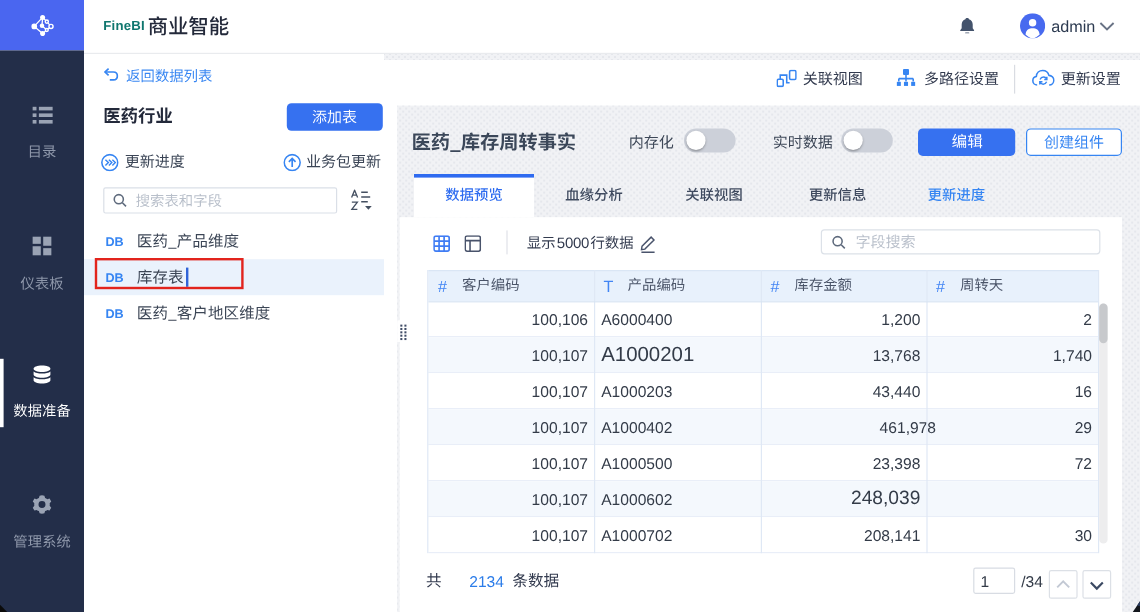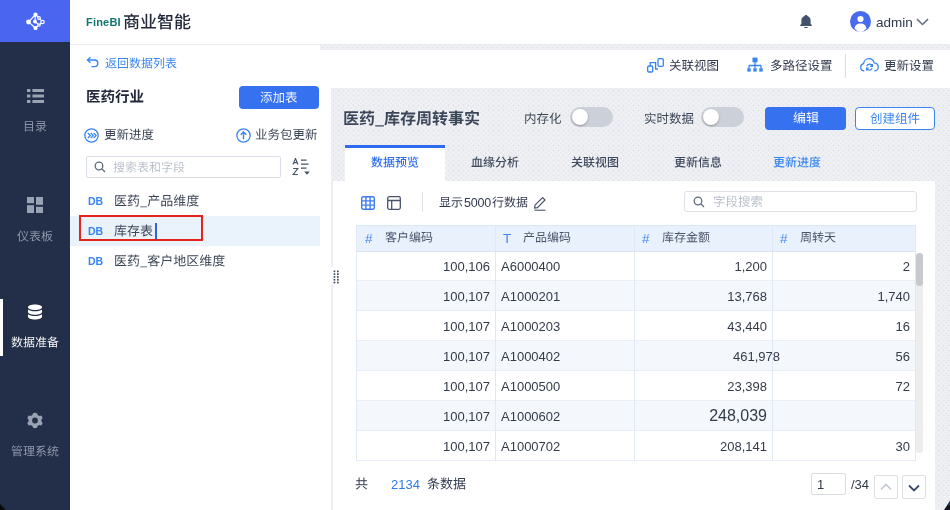--- a/index.html
+++ b/index.html
@@ -332,33 +332,33 @@
         <path fill="#4a5468" d="M1.8 1.1V4.9C1.8 6.8 1.7 9.3 0.4 11C0.6 11.1 1 11.4 1.1 11.6C2.5 9.7 2.7 6.9 2.7 4.9V1.9H9.7V10.4C9.7 10.6 9.6 10.7 9.4 10.7C9.2 10.7 8.4 10.7 7.6 10.7C7.8 10.9 7.9 11.3 7.9 11.5C9 11.5 9.7 11.5 10 11.4C10.4 11.2 10.6 10.9 10.6 10.4V1.1ZM5.6 2.1V3.2H3.5V3.9H5.6V5.1H3.2V5.8H9V5.1H6.5V3.9H8.7V3.2H6.5V2.1ZM3.7 6.8V10.7H4.6V10H8.4V6.8ZM4.6 7.6H7.6V9.3H4.6Z M13 6.6C13.1 6.5 13.4 6.4 13.8 6.4H14.9V8.1L12.5 8.6L12.7 9.4L14.9 9V11.5H15.8V8.8L17.4 8.5L17.4 7.7L15.8 8V6.4H17V5.6H15.8V3.8H14.9V5.6H13.7C14.1 4.8 14.5 3.8 14.8 2.7H17V1.9H15.1C15.2 1.5 15.3 1.1 15.4 0.7L14.5 0.5C14.4 0.9 14.3 1.4 14.2 1.9H12.6V2.7H14C13.7 3.7 13.4 4.5 13.3 4.8C13.1 5.3 12.9 5.7 12.7 5.8C12.8 6 12.9 6.4 13 6.6ZM17.1 4.1V5H18.9C18.6 5.8 18.4 6.6 18.2 7.2H21.6C21.2 7.8 20.7 8.5 20.2 9.2C19.8 8.9 19.3 8.6 18.9 8.4L18.4 9C19.6 9.7 21 10.8 21.7 11.5L22.3 10.8C22 10.5 21.4 10.1 20.9 9.6C21.6 8.7 22.5 7.5 23.1 6.6L22.4 6.3L22.3 6.4H19.4L19.8 5H23.5V4.1H20.1L20.4 2.7H23.1V1.9H20.7L21 0.6L20.1 0.5L19.8 1.9H17.6V2.7H19.5L19.1 4.1Z M24.8 5.1V6H29.2C28.8 7.7 27.6 9.5 24.5 10.7C24.7 10.9 25 11.3 25.1 11.5C28.2 10.2 29.5 8.5 30 6.7C31 9 32.6 10.7 35 11.5C35.1 11.2 35.4 10.9 35.6 10.7C33.2 10 31.5 8.3 30.7 6H35.2V5.1H30.3C30.4 4.6 30.4 4.2 30.4 3.7V2.3H34.7V1.4H25.2V2.3H29.4V3.7C29.4 4.2 29.4 4.6 29.4 5.1Z"></path>
       </svg>
     </div>
 <div class="abs" style="left:357px;top:251px;width:558px;height:30px;background:#fff;border-bottom:1px solid #e9eef8;box-sizing:border-box;"></div>
 <div class="abs flex" style="left:357px;top:251px;width:138px;height:30px;justify-content:flex-end;padding-right:5px;box-sizing:border-box;font-size:13px;color:#333b48;">100,106</div>
 <div class="abs flex" style="left:495px;top:251px;width:139px;height:30px;justify-content:flex-start;padding-left:6px;box-sizing:border-box;font-size:13px;color:#333b48;">A6000400</div>
 <div class="abs flex" style="left:634px;top:251px;width:138px;height:30px;justify-content:flex-end;padding-right:5px;box-sizing:border-box;font-size:13px;color:#333b48;">1,200</div>
 <div class="abs flex" style="left:772px;top:251px;width:143px;height:30px;justify-content:flex-end;padding-right:5px;box-sizing:border-box;font-size:13px;color:#333b48;">2</div>
 <div class="abs" style="left:357px;top:281px;width:558px;height:30px;background:#f4f8fd;border-bottom:1px solid #e9eef8;box-sizing:border-box;"></div>
 <div class="abs flex" style="left:357px;top:281px;width:138px;height:30px;justify-content:flex-end;padding-right:5px;box-sizing:border-box;font-size:13px;color:#333b48;">100,107</div>
-<div class="abs flex" style="left:495px;top:281px;width:139px;height:30px;justify-content:flex-start;padding-left:6px;box-sizing:border-box;font-size:13px;color:#333b48;">A1000201</div>
+<div class="abs flex" style="left:495px;top:281px;width:139px;height:30px;justify-content:flex-start;padding-left:6px;box-sizing:border-box;font-size:17px;color:#333b48;">A1000201</div>
 <div class="abs flex" style="left:634px;top:281px;width:138px;height:30px;justify-content:flex-end;padding-right:5px;box-sizing:border-box;font-size:13px;color:#333b48;">13,768</div>
 <div class="abs flex" style="left:772px;top:281px;width:143px;height:30px;justify-content:flex-end;padding-right:5px;box-sizing:border-box;font-size:13px;color:#333b48;">1,740</div>
 <div class="abs" style="left:357px;top:311px;width:558px;height:30px;background:#fff;border-bottom:1px solid #e9eef8;box-sizing:border-box;"></div>
 <div class="abs flex" style="left:357px;top:311px;width:138px;height:30px;justify-content:flex-end;padding-right:5px;box-sizing:border-box;font-size:13px;color:#333b48;">100,107</div>
 <div class="abs flex" style="left:495px;top:311px;width:139px;height:30px;justify-content:flex-start;padding-left:6px;box-sizing:border-box;font-size:13px;color:#333b48;">A1000203</div>
 <div class="abs flex" style="left:634px;top:311px;width:138px;height:30px;justify-content:flex-end;padding-right:5px;box-sizing:border-box;font-size:13px;color:#333b48;">43,440</div>
 <div class="abs flex" style="left:772px;top:311px;width:143px;height:30px;justify-content:flex-end;padding-right:5px;box-sizing:border-box;font-size:13px;color:#333b48;">16</div>
 <div class="abs" style="left:357px;top:341px;width:558px;height:30px;background:#f4f8fd;border-bottom:1px solid #e9eef8;box-sizing:border-box;"></div>
 <div class="abs flex" style="left:357px;top:341px;width:138px;height:30px;justify-content:flex-end;padding-right:5px;box-sizing:border-box;font-size:13px;color:#333b48;">100,107</div>
 <div class="abs flex" style="left:495px;top:341px;width:139px;height:30px;justify-content:flex-start;padding-left:6px;box-sizing:border-box;font-size:13px;color:#333b48;">A1000402</div>
 <div class="abs flex" style="left:634px;top:341px;width:138px;height:30px;justify-content:flex-end;padding-right:5px;box-sizing:border-box;font-size:13px;color:#333b48;margin-left:13px;">461,978</div>
-<div class="abs flex" style="left:772px;top:341px;width:143px;height:30px;justify-content:flex-end;padding-right:5px;box-sizing:border-box;font-size:13px;color:#333b48;">56</div>
+<div class="abs flex" style="left:772px;top:341px;width:143px;height:30px;justify-content:flex-end;padding-right:5px;box-sizing:border-box;font-size:13px;color:#333b48;">29</div>
 <div class="abs" style="left:357px;top:371px;width:558px;height:30px;background:#fff;border-bottom:1px solid #e9eef8;box-sizing:border-box;"></div>
 <div class="abs flex" style="left:357px;top:371px;width:138px;height:30px;justify-content:flex-end;padding-right:5px;box-sizing:border-box;font-size:13px;color:#333b48;">100,107</div>
 <div class="abs flex" style="left:495px;top:371px;width:139px;height:30px;justify-content:flex-start;padding-left:6px;box-sizing:border-box;font-size:13px;color:#333b48;">A1000500</div>
 <div class="abs flex" style="left:634px;top:371px;width:138px;height:30px;justify-content:flex-end;padding-right:5px;box-sizing:border-box;font-size:13px;color:#333b48;">23,398</div>
 <div class="abs flex" style="left:772px;top:371px;width:143px;height:30px;justify-content:flex-end;padding-right:5px;box-sizing:border-box;font-size:13px;color:#333b48;">72</div>
 <div class="abs" style="left:357px;top:401px;width:558px;height:30px;background:#f4f8fd;border-bottom:1px solid #e9eef8;box-sizing:border-box;"></div>
 <div class="abs flex" style="left:357px;top:401px;width:138px;height:30px;justify-content:flex-end;padding-right:5px;box-sizing:border-box;font-size:13px;color:#333b48;">100,107</div>
 <div class="abs flex" style="left:495px;top:401px;width:139px;height:30px;justify-content:flex-start;padding-left:6px;box-sizing:border-box;font-size:13px;color:#333b48;">A1000602</div>
 <div class="abs flex" style="left:634px;top:401px;width:138px;height:30px;justify-content:flex-end;padding-right:5px;box-sizing:border-box;font-size:16px;color:#333b48;">248,039</div>
 <div class="abs flex" style="left:772px;top:390px;width:143px;height:30px;justify-content:flex-end;padding-right:5px;box-sizing:border-box;font-size:13px;color:#333b48;margin-top:35px;">78</div>

